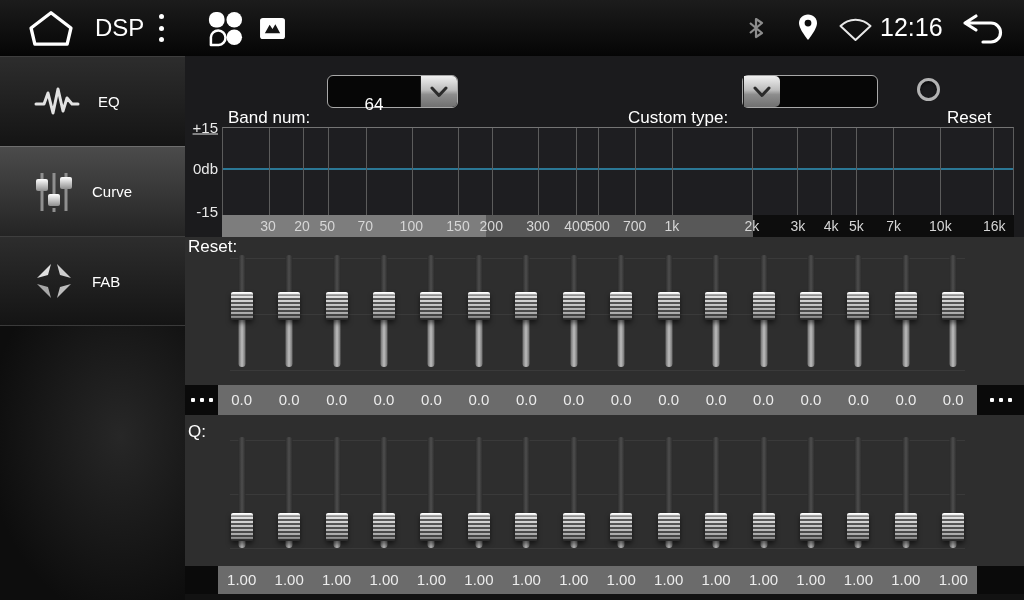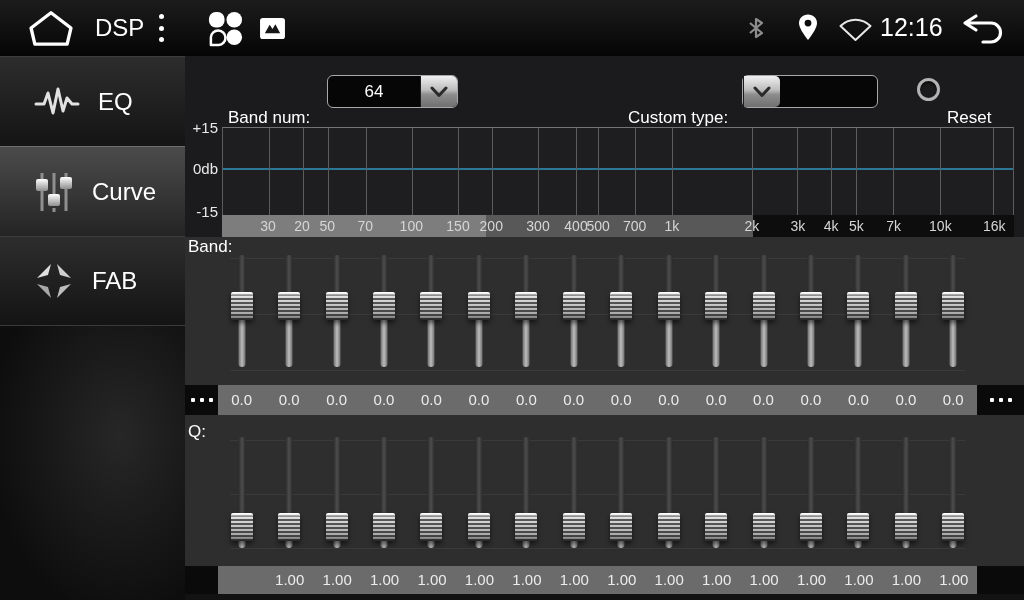--- a/index.html
+++ b/index.html
@@ -16,34 +16,34 @@
   .time{color:#fff;font-size:25px;top:13px;left:880px;}
 
   
   .sidebar{position:absolute;left:0;top:56px;width:185px;height:544px;background:#0e0e0e;}
   .side-item{position:absolute;left:0;width:185px;height:90px;display:flex;align-items:center;
              padding-left:34px;box-sizing:border-box;gap:18px;
              background:linear-gradient(180deg,#2d2d2d,#141414);
              border-top:1px solid #3e3e3e;cursor:pointer;}
   .side-item.selected{background:linear-gradient(180deg,#4b4b4b,#242424);
              border-top:1px solid #6e6e6e;}
-  .side-item .lbl{color:#fff;font-size:24px;}
+  .side-item .lbl{color:#fff;font-size:15px;}
   .side-rest{position:absolute;left:0;top:269px;width:185px;height:275px;
              background:radial-gradient(ellipse at 65% 40%,#272727,#0d0d0d 78%);
              border-top:1px solid #3a3a3a;}
 
   
   .main{position:absolute;left:185px;top:56px;width:839px;height:544px;background:#2e2e2e;}
   .dark-top{position:absolute;left:0;top:0;width:839px;height:181px;background:#1b1b1d;}
   .main .abs{position:absolute;margin-top:27px;}
   .ctl-label{color:#fff;font-size:17px;top:25px;}
 
   .dropdown{position:absolute;height:33px;display:flex;background:#060606;
             border:1px solid #a8a8a8;border-radius:6px;box-sizing:border-box;cursor:pointer;}
-  .dd-value{flex:1;color:#fff;font-size:17px;text-align:center;line-height:31px;}
+  .dd-value{flex:1;color:#fff;font-size:17px;text-align:center;line-height:31px;margin-top:13px;}
   .dd-btn{width:36px;border-left:1px solid #1c1c1c;border-radius:0 5px 5px 0;
           background:linear-gradient(180deg,#f0f0f0,#bdbdbd 45%,#8d8d8d 60%,#707070);
           display:flex;align-items:center;justify-content:center;}
   .radio{position:absolute;width:23px;height:23px;border-radius:50%;
          border:3px solid #b3b3b3;box-sizing:border-box;background:transparent;
          box-shadow:inset 0 2px 3px rgba(0,0,0,.6);cursor:pointer;}
 
   
   .ylab{position:absolute;left:0;width:33px;text-align:right;color:#e8e8e8;font-size:15px;transform:translateY(-50%);}
   .plot{position:absolute;left:37px;top:71px;width:792px;height:88px;background:#1e1e21;
@@ -170,21 +170,21 @@
     <div class="dropdown" style="left:557px;top:19px;width:136px;">
       <span class="dd-btn">
         <svg width="18" height="12" viewBox="0 0 18 12">
             <polyline points="2,2 9,9.5 16,2" fill="none" stroke="#2b2b2b" stroke-width="3" stroke-linecap="round" stroke-linejoin="round"></polyline>
           </svg>
       </span>
     </div>
     <span class="radio" style="left:732px;top:22px;"></span>
     <span class="abs ctl-label" style="left:762px;">Reset</span>
 
-    <span class="ylab" style="top:71px;">+15</span>
+    <span class="ylab" style="top:71px;text-decoration:underline;">+15</span>
     <span class="ylab" style="top:112px;">0db</span>
     <span class="ylab" style="top:155px;">-15</span>
     <div class="plot" id="eq-plot">
       <div class="zero-line" style="background: rgb(43, 119, 149);"></div>
     <div class="vgrid" style="left: 5.8%;"></div>
         <div class="vgrid" style="left: 10.1%;"></div>
         <div class="vgrid" style="left: 13.3%;"></div>
         <div class="vgrid" style="left: 18.1%;"></div>
         <div class="vgrid" style="left: 23.9%;"></div>
         <div class="vgrid" style="left: 29.8%;"></div>
@@ -220,21 +220,21 @@
         <span class="tick" style="left: 56.8%;">1k</span>
         <span class="tick" style="left: 66.9%;">2k</span>
         <span class="tick" style="left: 72.7%;">3k</span>
         <span class="tick" style="left: 76.9%;">4k</span>
         <span class="tick" style="left: 80.1%;">5k</span>
         <span class="tick" style="left: 84.8%;">7k</span>
         <span class="tick" style="left: 90.7%;">10k</span>
         <span class="tick" style="left: 97.5%;">16k</span>
       </div>
 
-    <span class="sec-label" style="left:3px;top:181px;">Band:</span>
+    <span class="sec-label" style="left:3px;top:181px;">Reset:</span>
     <div class="slider-row" style="top:194px;" id="gain-sliders">
         <div class="hline" style="top: 8px;"></div>
         <div class="hline" style="top: 64px;"></div>
         <div class="hline" style="top: 120px;"></div>
         <div class="slider-col" style="left: 0px; width: 47.4375px;">
           <div class="rod rod-dark" style="top: 5px; height: 41px;"></div>
           <div class="rod rod-light" style="top: 66px; height: 51px;"></div>
           <div class="thumb" style="top: 42px;"></div>
         </div>
         <div class="slider-col" style="left: 47.4375px; width: 47.4375px;">
@@ -422,21 +422,21 @@
           <div class="rod rod-light" style="top: 107px; height: 11px;"></div>
           <div class="thumb" style="top: 83px;"></div>
         </div>
         <div class="slider-col" style="left: 711.562px; width: 47.4375px;">
           <div class="rod rod-dark" style="top: 7px; height: 80px;"></div>
           <div class="rod rod-light" style="top: 107px; height: 11px;"></div>
           <div class="thumb" style="top: 83px;"></div>
         </div>
       </div>
     <div class="more-box" style="left:0;top:510px;width:33px;height:28px;"></div>
-    <div class="val-row" style="top:510px;height:28px;line-height:28px;padding-left:48px;" id="q-values">
+    <div class="val-row" style="top:510px;height:28px;line-height:28px;" id="q-values">
         <span class="val-cell">1.00</span>
         <span class="val-cell">1.00</span>
         <span class="val-cell">1.00</span>
         <span class="val-cell">1.00</span>
         <span class="val-cell">1.00</span>
         <span class="val-cell">1.00</span>
         <span class="val-cell">1.00</span>
         <span class="val-cell">1.00</span>
         <span class="val-cell">1.00</span>
         <span class="val-cell">1.00</span>

